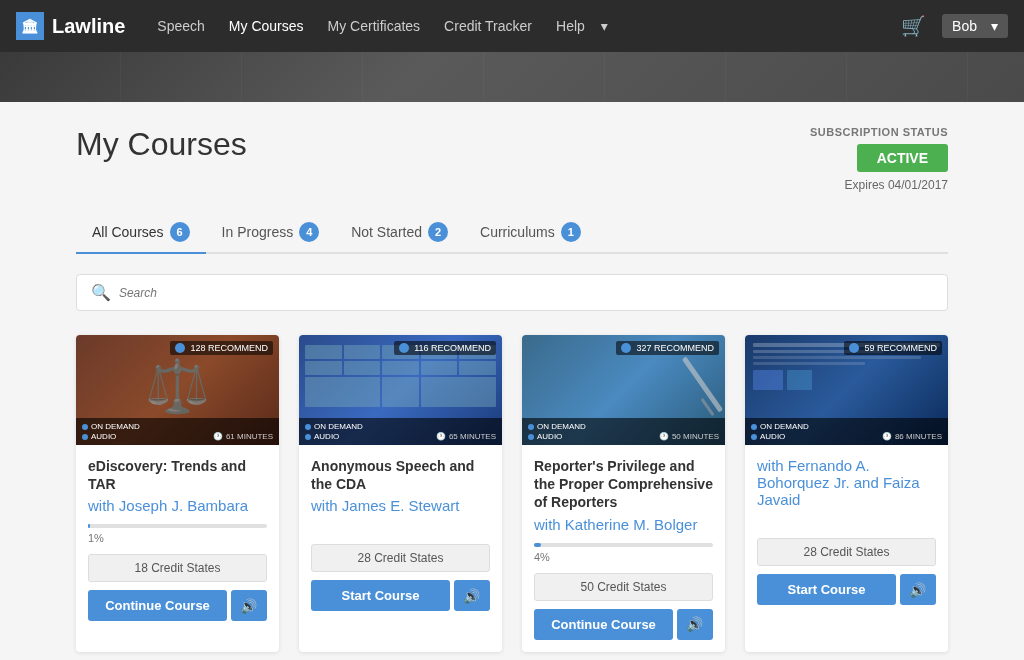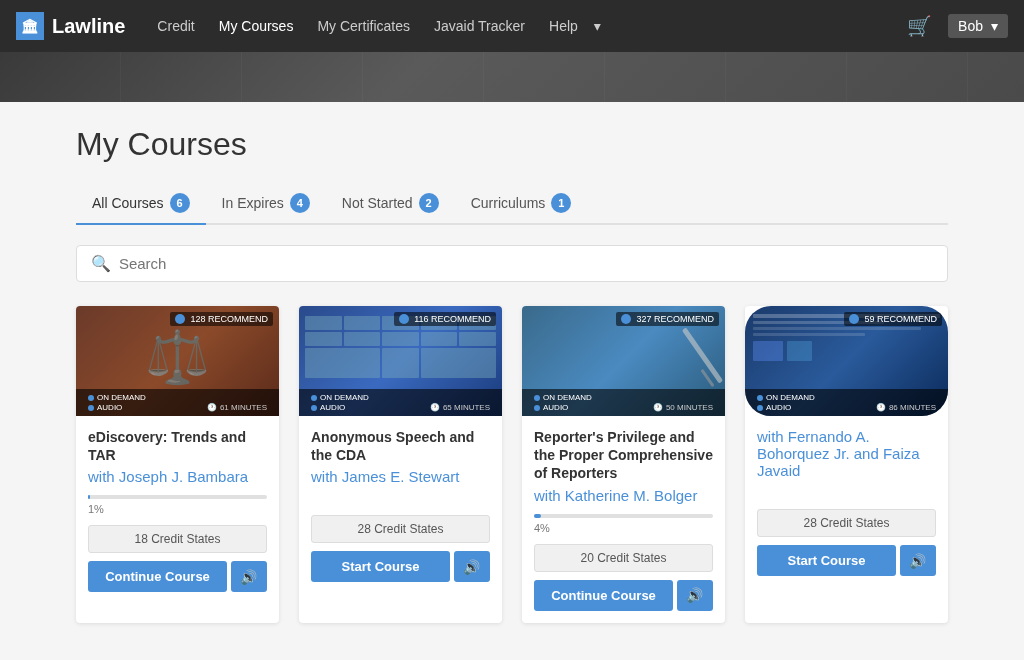--- a/index.html
+++ b/index.html
@@ -52,21 +52,21 @@
     }
     .nav-cart {
       color: #ccc; font-size: 20px; cursor: pointer;
     }
     .nav-user {
       background: #555;
       color: #fff;
       border-radius: 3px;
       padding: 4px 10px;
       font-size: 14px;
-      display: flex; align-items: center; gap: 8px;
+      display: flex; align-items: center; gap: 14px;
       cursor: pointer;
     }
 
     
     .hero-banner {
       height: 50px;
       background: linear-gradient(135deg, #3a3a3a 0%, #5a5a5a 40%, #4a4a4a 100%);
       position: relative;
       overflow: hidden;
     }
@@ -173,23 +173,24 @@
     }
     .search-icon-wrap {
       color: #999;
       margin-right: 8px;
       font-size: 16px;
     }
     .search-input {
       border: none;
       outline: none;
       flex: 1;
-      font-size: 15px;
+      font-size: 12px;
       color: #0369a1;
       background: transparent;
+      font-style: italic;
     }
 
     
     .course-grid {
       display: grid;
       grid-template-columns: repeat(4, 1fr);
       gap: 20px;
     }
 
     .course-card {
@@ -208,40 +209,39 @@
       background: linear-gradient(135deg, #6b3a2a 0%, #8b4a2a 50%, #5a2a1a 100%);
     }
     .thumb-anonymous {
       background: linear-gradient(135deg, #2a4a8b 0%, #3a6ac0 50%, #1a3a7a 100%);
     }
     .thumb-reporters {
       background: linear-gradient(135deg, #3a6a8b 0%, #4a8ac0 50%, #2a5a7a 100%);
     }
     .thumb-native {
       background: linear-gradient(135deg, #1a3a6b 0%, #2a5a9b 50%, #0a2a5a 100%);
-      border-radius: 26px;
     }
 
     .thumb-top-badge {
       position: absolute;
       top: 6px; right: 6px;
       background: rgba(0,0,0,0.55);
       color: #fff;
       font-size: 9px;
       padding: 2px 5px;
       border-radius: 2px;
       display: flex; align-items: center; gap: 3px;
     }
     .thumb-bottom {
       position: absolute;
       bottom: 0; left: 0; right: 0;
       background: rgba(0,0,0,0.6);
       display: flex;
       justify-content: space-between;
-      padding: 4px 12px;
+      padding: 4px 6px;
     }
     .thumb-bottom-left {
       display: flex;
       flex-direction: column;
       gap: 1px;
     }
     .thumb-label {
       font-size: 8px;
       color: #fff;
       display: flex; align-items: center; gap: 3px;
@@ -344,53 +344,58 @@
   </style>
 </head>
 <body>
 
 <nav class="nav">
   <div class="nav-logo">
     <div class="nav-logo-icon">🏛</div>
     <span>Lawline</span>
   </div>
   <div class="nav-links">
-    <a class="nav-link">Credit</a>
+    <a class="nav-link">Speech</a>
     <a class="nav-link active">My Courses</a>
     <a class="nav-link">My Certificates</a>
-    <a class="nav-link">Javaid Tracker</a>
+    <a class="nav-link">Credit Tracker</a>
     <div class="nav-help">
       <span>Help</span>
       <span>▾</span>
     </div>
   </div>
   <div class="nav-right">
     <span class="nav-cart">🛒</span>
     <div class="nav-user">
       <span>Bob</span>
       <span>▾</span>
     </div>
   </div>
 </nav>
 
 <div class="hero-banner"></div>
 
 <div class="main-content">
 
   <div class="page-header">
     <h1 class="page-title">My Courses</h1>
+    <div class="subscription-box">
+      <div class="subscription-label">SUBSCRIPTION STATUS</div>
+      <div class="subscription-badge">ACTIVE</div>
+      <div class="subscription-expires">Expires 04/01/2017</div>
+    </div>
   </div>
 
   <div class="tabs">
     <div class="tab active">
       <span>All Courses</span>
       <span class="tab-badge">6</span>
     </div>
     <div class="tab">
-      <span>In Expires</span>
+      <span>In Progress</span>
       <span class="tab-badge">4</span>
     </div>
     <div class="tab">
       <span>Not Started</span>
       <span class="tab-badge">2</span>
     </div>
     <div class="tab">
       <span>Curriculums</span>
       <span class="tab-badge">1</span>
     </div>
@@ -524,21 +529,21 @@
       <div class="card-body">
         <div class="course-title">Reporter's Privilege and the Proper Comprehensive of Reporters</div>
         <div class="course-author">
           <span>with</span>
           <span style="color:#4a90d9">Katherine M. Bolger</span>
         </div>
         <div class="progress-bar-wrap">
           <div class="progress-bar-fill" style="width:4%"></div>
         </div>
         <div class="progress-label">4%</div>
-        <button class="credit-states-btn">20 Credit States</button>
+        <button class="credit-states-btn">50 Credit States</button>
         <div class="action-row">
           <button class="action-btn">Continue Course</button>
           <button class="action-btn-icon">🔊</button>
         </div>
       </div>
     </div>
 
     <div class="course-card">
       <div class="course-thumbnail thumb-native">
         <div style="position:absolute;top:8px;left:8px;right:8px;">

